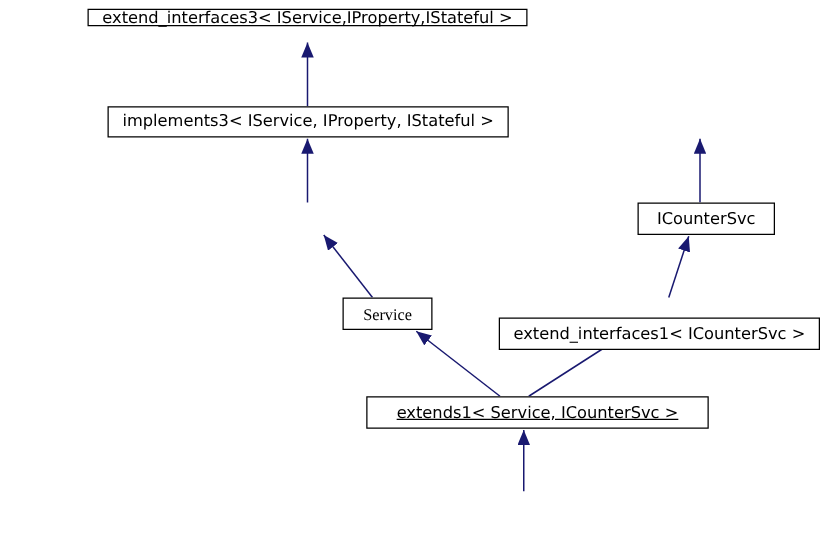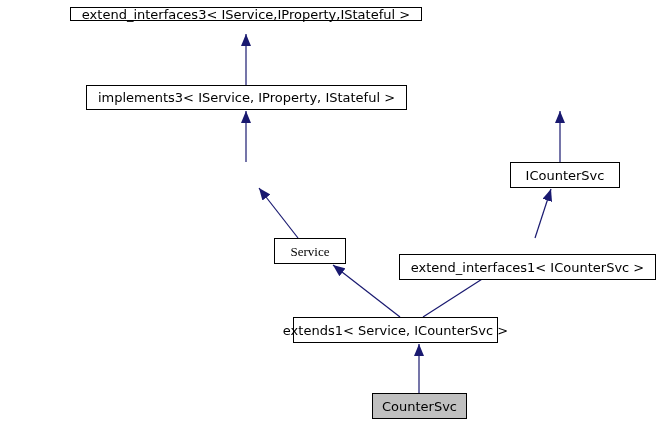--- a/index.html
+++ b/index.html
@@ -40,21 +40,21 @@
     background: #c0c0c0;
   }
   
   #n-extend-interfaces3 { left: 70px;  top: 7px;   width: 352px; height: 14px; }
   #n-implements3        { left: 86px;  top: 85px;  width: 321px; height: 25px; }
   #n-commonmessaging    { left: 4px;   top: 162px; width: 479px; height: 25px; }
   #n-iinterface         { left: 518px; top: 84px;  width: 85px;  height: 26px; }
   #n-icountersvc        { left: 510px; top: 162px; width: 110px; height: 26px; }
   #n-service            { left: 274px; top: 238px; width: 72px;  height: 26px; font-family: Liberation Serif, serif; }
   #n-extend-interfaces1 { left: 399px; top: 238px; width: 257px; height: 26px; margin-top: 16px; }
-  #n-extends1           { left: 293px; top: 317px; width: 205px; height: 26px; }
+  #n-extends1           { left: 293px; top: 317px; width: 274px; height: 26px; text-decoration: underline; }
   #n-countersvc         { left: 372px; top: 393px; width: 95px;  height: 26px; }
 </style>
 </head>
 <body>
 
 <div class="canvas">
 
   <svg class="edges-layer" width="661" height="427" viewBox="0 0 661 427" xmlns="http://www.w3.org/2000/svg">
     <defs>
       <marker id="arrowhead" markerUnits="userSpaceOnUse" markerWidth="13" markerHeight="10" viewBox="0 0 13 10" refX="12" refY="5" orient="auto">
@@ -80,15 +80,14 @@
 
 
   <div class="node" id="n-icountersvc">ICounterSvc</div>
 
   <div class="node" id="n-service">Service</div>
 
   <div class="node" id="n-extend-interfaces1">extend_interfaces1&lt; ICounterSvc &gt;</div>
 
   <div class="node" id="n-extends1">extends1&lt; Service, ICounterSvc &gt;</div>
 
-  <div class="node current" id="n-countersvc">CounterSvc</div>
 
 </div>
 
 </body></html>

